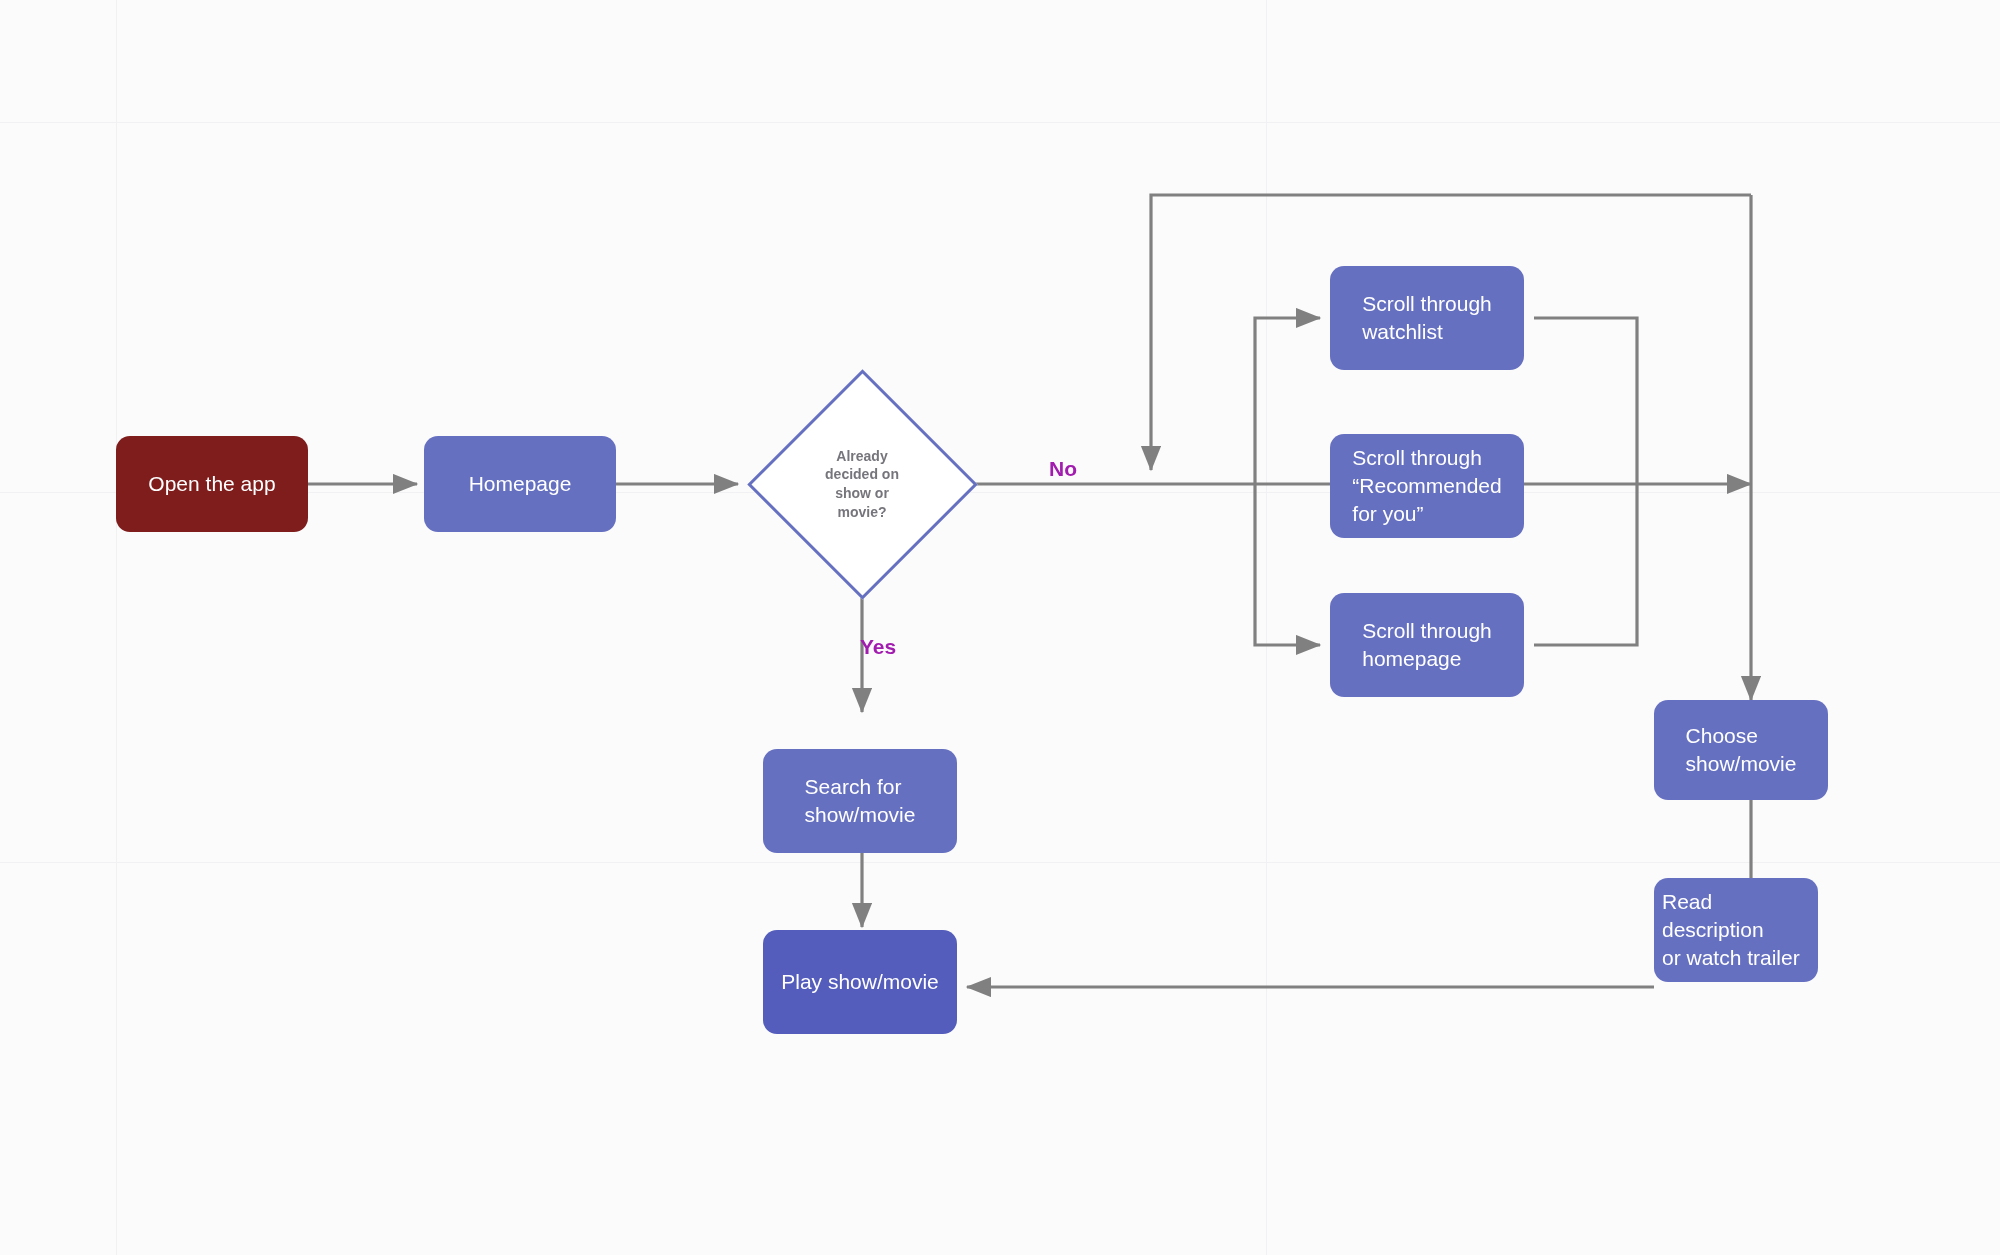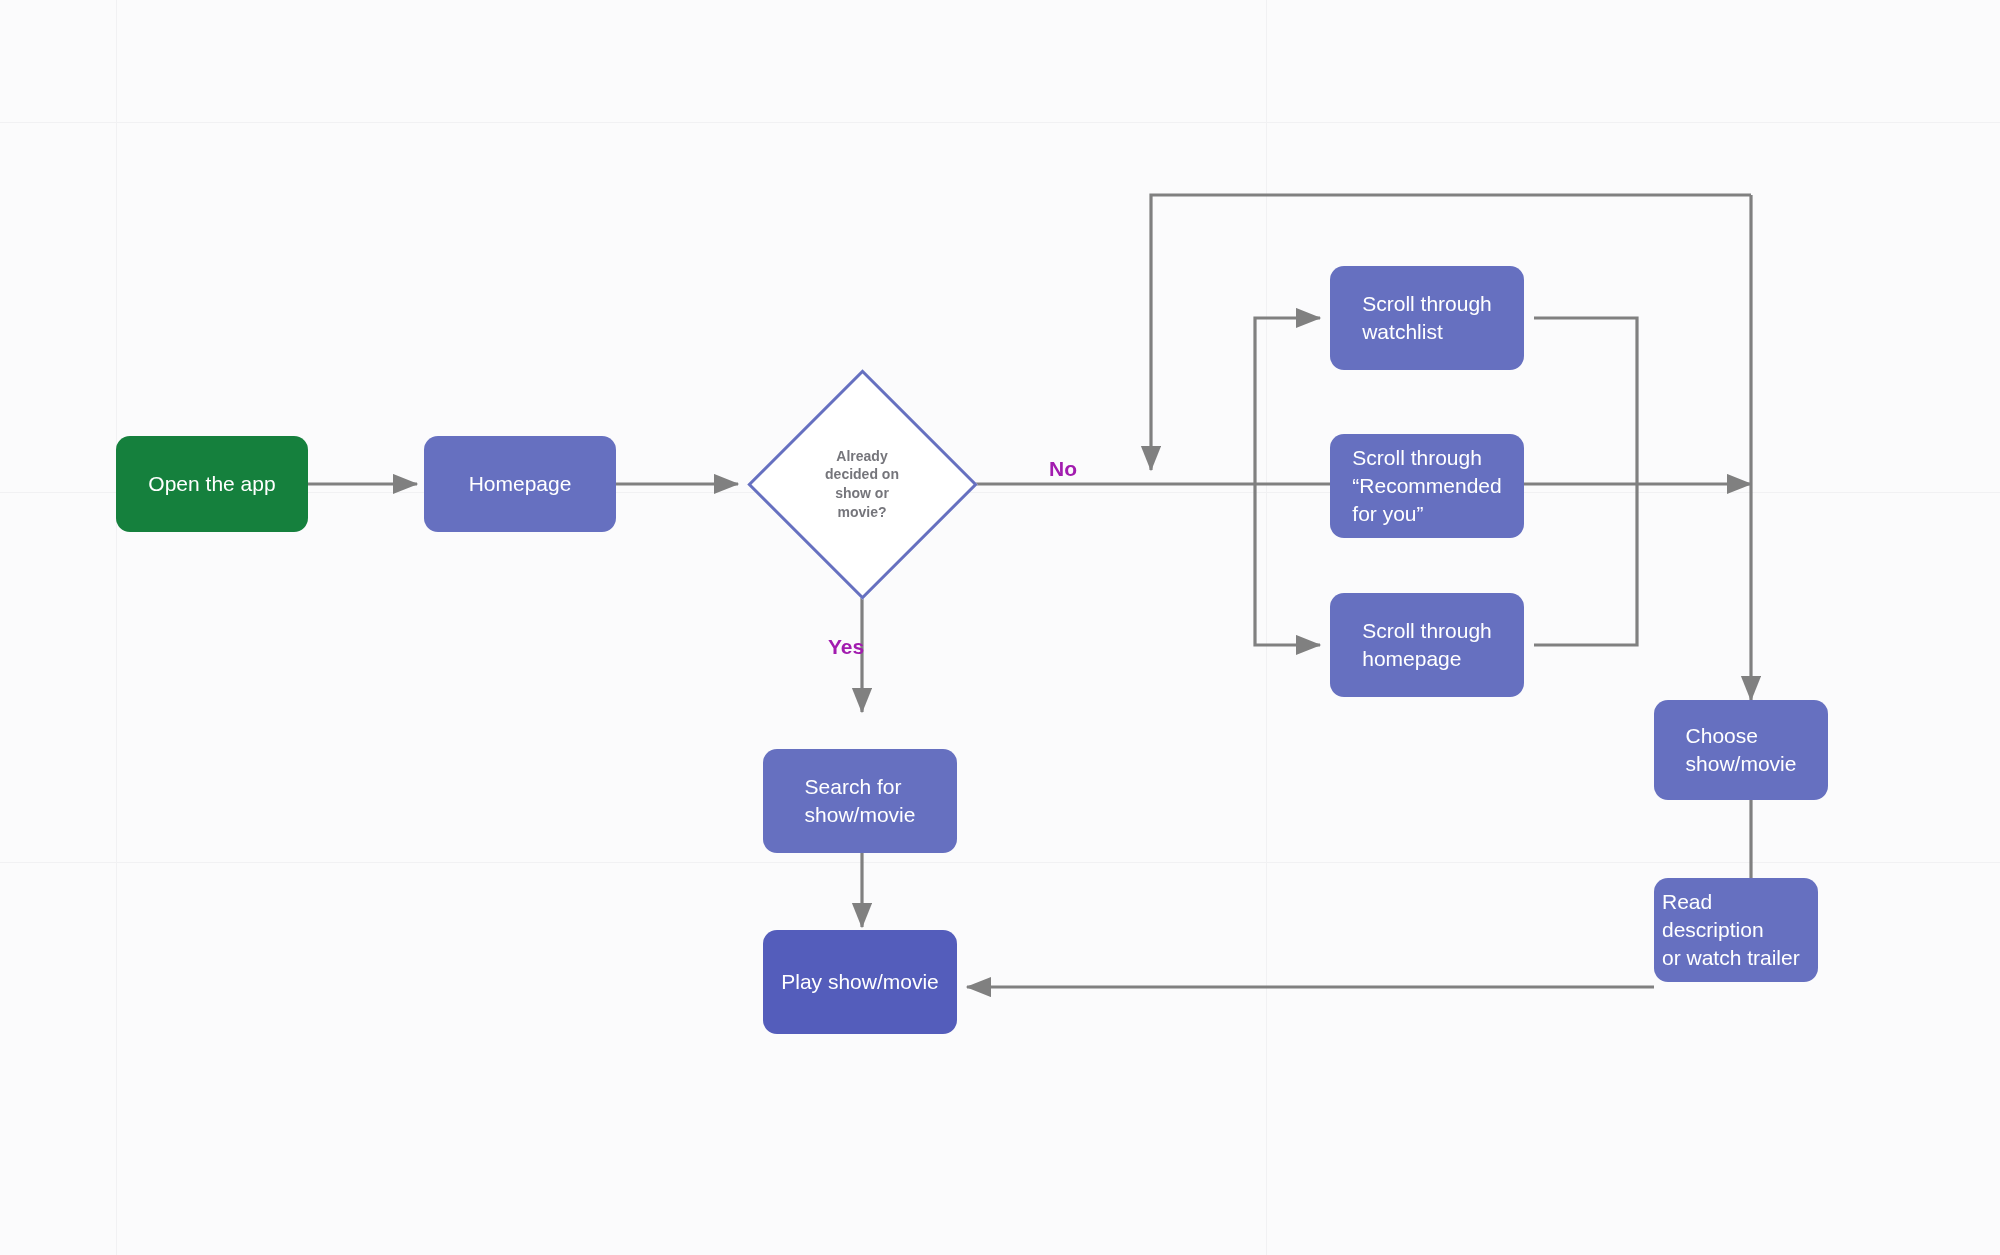--- a/index.html
+++ b/index.html
@@ -57,21 +57,21 @@
     border-radius: 14px;
     line-height: 1.32;
     padding: 4px 8px;
     white-space: pre-line;
   }
   .node.proc {
     background: #6670c0;
     font-size: 21px;
   }
   .node.start {
-    background: #15803d;
+    background: #7f1d1d;
     font-size: 21px;
   }
   .node.terminal {
     background: #545dbb;
     font-size: 21px;
   }
 
   
   .decision {
     position: absolute;
@@ -155,21 +155,21 @@
 
       <line x1="1654" y1="987" x2="967" y2="987" marker-end="url(#arrow)"></line>
 
       <line x1="862" y1="598" x2="862" y2="712" marker-end="url(#arrow)"></line>
 
       <line x1="862" y1="825" x2="862" y2="927" marker-end="url(#arrow)"></line>
     </g>
   </svg>
 
   <div class="edge-label" style="left:1049px; top:457px;">No</div>
-  <div class="edge-label" style="left:828px; top:635px;">Yes</div>
+  <div class="edge-label" style="left:860px; top:635px;">Yes</div>
 
   <div class="node start" style="left:116px; top:436px; width:192px; height:96px;">Open the app</div>
 
   <div class="node proc" style="left:424px; top:436px; width:192px; height:96px;">Homepage</div>
 
   <div class="decision" style="left:747px; top:369px;">
     <div class="shape"></div>
     <div class="dtext">Already
 decided on
 show or

